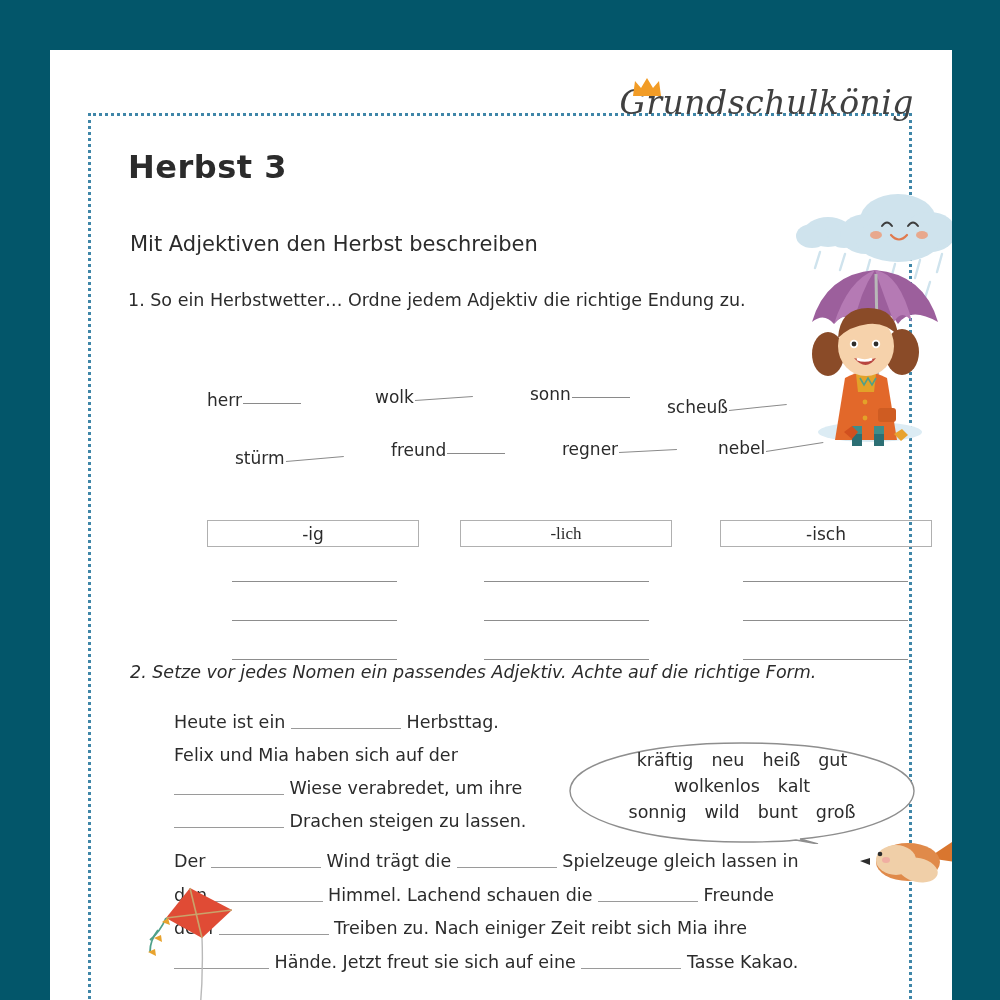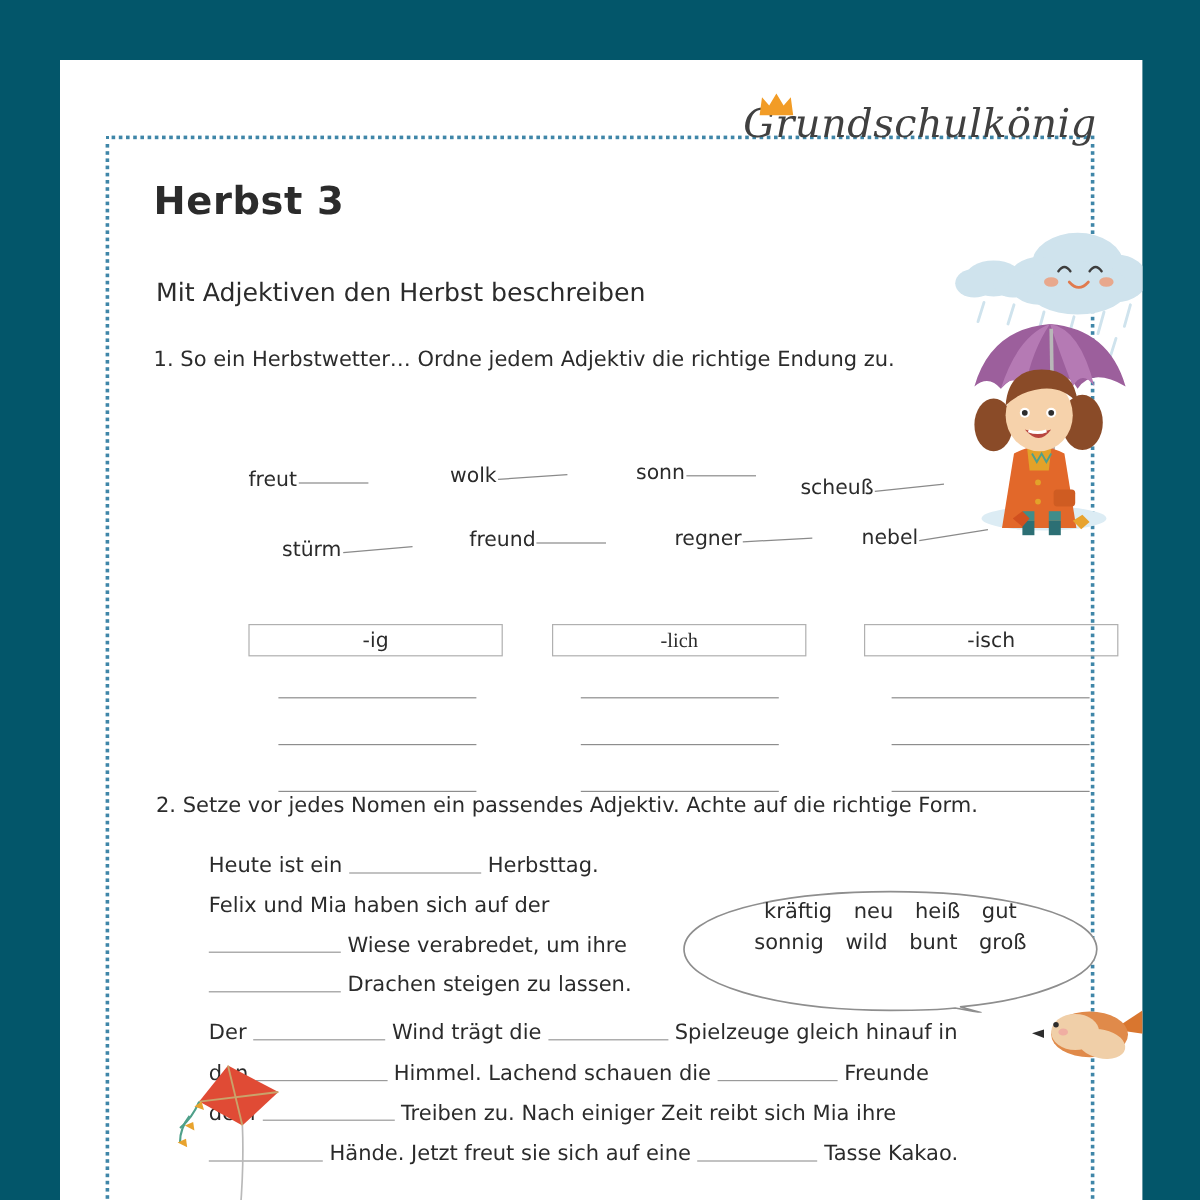--- a/index.html
+++ b/index.html
@@ -68,21 +68,21 @@
     font-size: 21px;
     color: #2b2b2b;
     text-align: center;
   }
   .task-line {
     position: absolute;
     font-size: 17.5px;
     color: #2b2b2b;
   }
   #task1-text { left: 78px; top: 240px; }
-  #task2-text { left: 80px; top: 612px; }
+  #task2-text { left: 80px; top: 612px; font-style: italic; }
 
   
   .word-item {
     position: absolute;
     font-size: 17px;
     color: #2b2b2b;
     white-space: nowrap;
   }
   .word-item .stem { display: inline-block; }
   .word-item .blank {
@@ -174,21 +174,21 @@
     </svg>
     <span class="word">Grundschulkönig</span>
   </div>
 
   <div id="title">Herbst 3</div>
   <div id="subtitle">Mit Adjektiven den Herbst beschreiben</div>
 
   <div class="task-line" id="task1-text">1. So ein Herbstwetter… Ordne jedem Adjektiv die richtige Endung zu.</div>
 
   <div id="task1-words">
-      <div class="word-item" style="left: 157px; top: 340px;"><span class="stem">freut</span><span class="blank" style="transform: rotate(0deg); transform-origin: left center;"></span></div>
+      <div class="word-item" style="left: 157px; top: 340px;"><span class="stem">herr</span><span class="blank" style="transform: rotate(0deg); transform-origin: left center;"></span></div>
       <div class="word-item" style="left: 325px; top: 337px;"><span class="stem">wolk</span><span class="blank" style="transform: rotate(-4deg); transform-origin: left center;"></span></div>
       <div class="word-item" style="left: 480px; top: 334px;"><span class="stem">sonn</span><span class="blank" style="transform: rotate(0deg); transform-origin: left center;"></span></div>
       <div class="word-item" style="left: 617px; top: 347px;"><span class="stem">scheuß</span><span class="blank" style="transform: rotate(-6deg); transform-origin: left center;"></span></div>
       <div class="word-item" style="left: 185px; top: 398px;"><span class="stem">stürm</span><span class="blank" style="transform: rotate(-5deg); transform-origin: left center;"></span></div>
       <div class="word-item" style="left: 341px; top: 390px;"><span class="stem">freund</span><span class="blank" style="transform: rotate(0deg); transform-origin: left center;"></span></div>
       <div class="word-item" style="left: 512px; top: 389px;"><span class="stem">regner</span><span class="blank" style="transform: rotate(-3deg); transform-origin: left center;"></span></div>
       <div class="word-item" style="left: 668px; top: 388px;"><span class="stem">nebel</span><span class="blank" style="transform: rotate(-9deg); transform-origin: left center;"></span></div>
     </div>
 
   <div id="task1-boxes">
@@ -221,25 +221,26 @@
       <div class="story-line" style="left: 124px; top: 695px;"><span>Felix und Mia haben sich auf der </span></div>
       <div class="story-line" style="left: 124px; top: 728px;"><span class="iblank w110"></span><span> Wiese verabredet, um ihre</span></div>
       <div class="story-line" style="left: 124px; top: 761px;"><span class="iblank w110"></span><span> Drachen steigen zu lassen.</span></div>
     </div>
 
   <svg id="bubble" viewBox="0 0 348 103">
     <path d="M174 2 C272 2 346 22 346 50 C346 73 296 92 232 98 L250 103 L228 99 C212 101 193 101 174 101 C76 101 2 78 2 50 C2 22 76 2 174 2 Z" fill="#ffffff" stroke="#8e8e8e" stroke-width="1.4"></path>
   </svg>
   <div id="bubble-text">
     <div id="bw-row1"><span class="bw">kräftig</span><span class="bw">neu</span><span class="bw">heiß</span><span class="bw">gut</span></div>
+    <div id="bw-row2"><span class="bw">wolkenlos</span><span class="bw">kalt</span></div>
     <div id="bw-row3"><span class="bw">sonnig</span><span class="bw">wild</span><span class="bw">bunt</span><span class="bw">groß</span></div>
   </div>
 
   <div id="justified-block">
-      <div class="row"><span>Der </span><span class="iblank w110"></span><span> Wind trägt die </span><span class="iblank w100"></span><span> Spielzeuge gleich hinauf in</span></div>
+      <div class="row"><span>Der </span><span class="iblank w110"></span><span> Wind trägt die </span><span class="iblank w100"></span><span> Spielzeuge gleich lassen in</span></div>
       <div class="row"><span>den </span><span class="iblank w110"></span><span> Himmel. Lachend schauen die </span><span class="iblank w100"></span><span> Freunde</span></div>
       <div class="row"><span>dem </span><span class="iblank w110"></span><span> Treiben zu. Nach einiger Zeit reibt sich Mia ihre </span></div>
       <div class="row"><span class="iblank w95"></span><span> Hände. Jetzt freut sie sich auf eine </span><span class="iblank w100"></span><span> Tasse Kakao.</span></div>
     </div>
 
   <svg class="illus" id="illus-girl" width="200" height="270" viewBox="0 0 200 270">
 
     <g>
       <ellipse cx="38" cy="50" rx="24" ry="15" fill="#cfe3ed"></ellipse>
       <ellipse cx="22" cy="54" rx="16" ry="12" fill="#cfe3ed"></ellipse>

